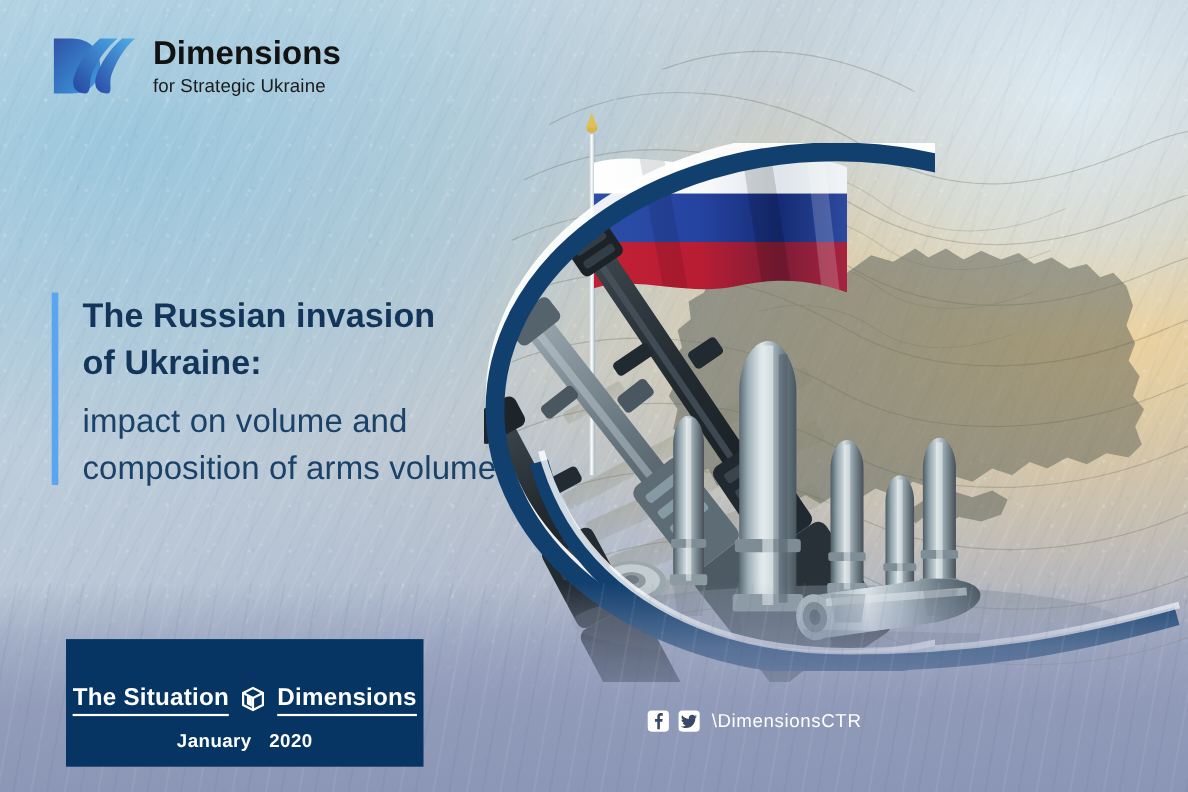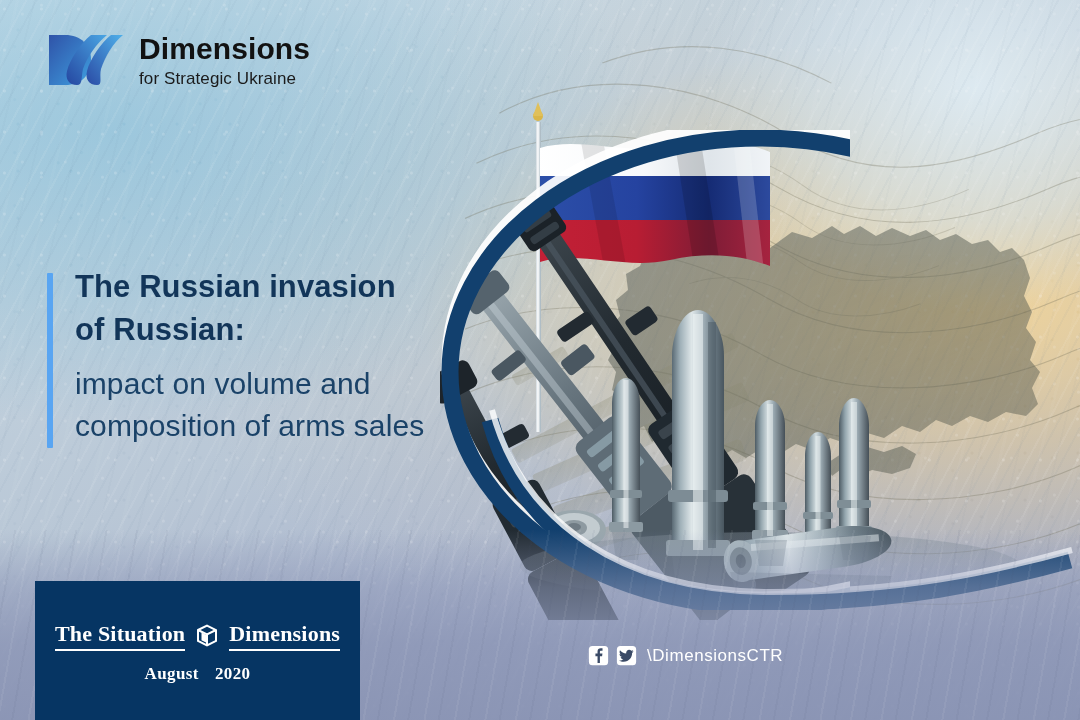--- a/index.html
+++ b/index.html
@@ -86,35 +86,34 @@
   .crescent{position:absolute;left:430px;top:130px;width:660px;height:480px;pointer-events:none;}
 
   
   .logo{position:absolute;left:47px;top:31px;display:flex;align-items:center;gap:14px;}
   .logo-mark{width:78px;height:58px;}
   .logo-text{display:flex;flex-direction:column;line-height:1;}
   .logo-title{font-size:30px;font-weight:bold;color:#121212;letter-spacing:.1px;}
   .logo-sub{font-size:17px;color:#1b1b1b;margin-top:6px;letter-spacing:.1px;}
 
   
-  .headline-wrap{position:absolute;left:47px;top:266px;display:flex;gap:22px;align-items:flex-end;}
+  .headline-wrap{position:absolute;left:47px;top:266px;display:flex;gap:22px;}
   .accent-bar{width:6px;height:175px;background:#59a5f2;border-radius:1px;flex:0 0 auto;}
   .headline{max-width:410px;}
   .headline h1{
     margin:0;font-size:31px;line-height:1.38;font-weight:bold;color:#123559;letter-spacing:.1px;
   }
   .headline h2{
     margin:11px 16px 0 0;font-size:30px;line-height:1.42;font-weight:normal;color:#1a4268;letter-spacing:.1px;
   }
 
   
   .banner{
-    position:absolute;left:35px;top:581px;width:325px;height:139px;
+    position:absolute;left:60px;top:581px;width:325px;height:116px;
     background:#063563;
-    font-family:Liberation Serif, serif;
   }
   .banner-row{
     position:absolute;left:0;top:40px;width:100%;
     display:flex;align-items:center;justify-content:center;gap:9px;
   }
   .banner-sit{
     font-size:22px;font-weight:bold;color:#ffffff;letter-spacing:.2px;
     border-bottom:2px solid #ffffff;padding-bottom:2px;
   }
   .banner-cube{width:26px;height:26px;}
@@ -426,44 +425,44 @@
       <div class="logo-title">Dimensions</div>
       <div class="logo-sub">for Strategic Ukraine</div>
     </div>
   </div>
 
   <div class="headline-wrap">
     <div class="accent-bar"></div>
     <div class="headline">
       <h1>
         <span>The Russian invasion</span><br>
-        <span>of Russian:</span>
+        <span>of Ukraine:</span>
       </h1>
       <h2>
         <span>impact on volume and</span><br>
-        <span>composition of arms sales</span>
+        <span>composition of arms volume</span>
       </h2>
     </div>
   </div>
 
   <div class="banner">
     <div class="banner-row">
       <span class="banner-sit">The Situation</span>
       <svg class="banner-cube" viewBox="0 0 26 26">
         <g fill="none" stroke="#ffffff" stroke-width="2">
           <path d="M4,7 L13,2.5 L22,7 L22,18 L13,22.5 L4,18 Z"></path>
           <path d="M4,7 L13,11.5 L22,7"></path>
           <path d="M13,11.5 L13,22.5"></path>
         </g>
         <path fill="#ffffff" d="M7.5,9.5 L12,11.8 L12,19.5 L7.5,17.2 Z"></path>
       </svg>
       <span class="banner-dim">Dimensions</span>
     </div>
     <div class="banner-date">
-      <span class="month">August</span><span>2020</span>
+      <span class="month">January</span><span>2020</span>
     </div>
   </div>
 
   <div class="social">
     <div class="grp">
       <svg class="sicon" viewBox="0 0 24 24">
         <rect x="1" y="1" width="22" height="22" rx="4" fill="#ffffff"></rect>
         <path fill="#3a4a66" d="M13.6,20.5 L13.6,12.8 L16.1,12.8 L16.5,9.8 L13.6,9.8 L13.6,8 C13.6,7.1 13.85,6.5 15.2,6.5 L16.6,6.5 L16.6,3.8 C16.35,3.77 15.5,3.7 14.5,3.7 C12.4,3.7 10.9,5 10.9,7.4 L10.9,9.8 L8.5,9.8 L8.5,12.8 L10.9,12.8 L10.9,20.5 Z"></path>
       </svg>
       <svg class="sicon" viewBox="0 0 24 24">

